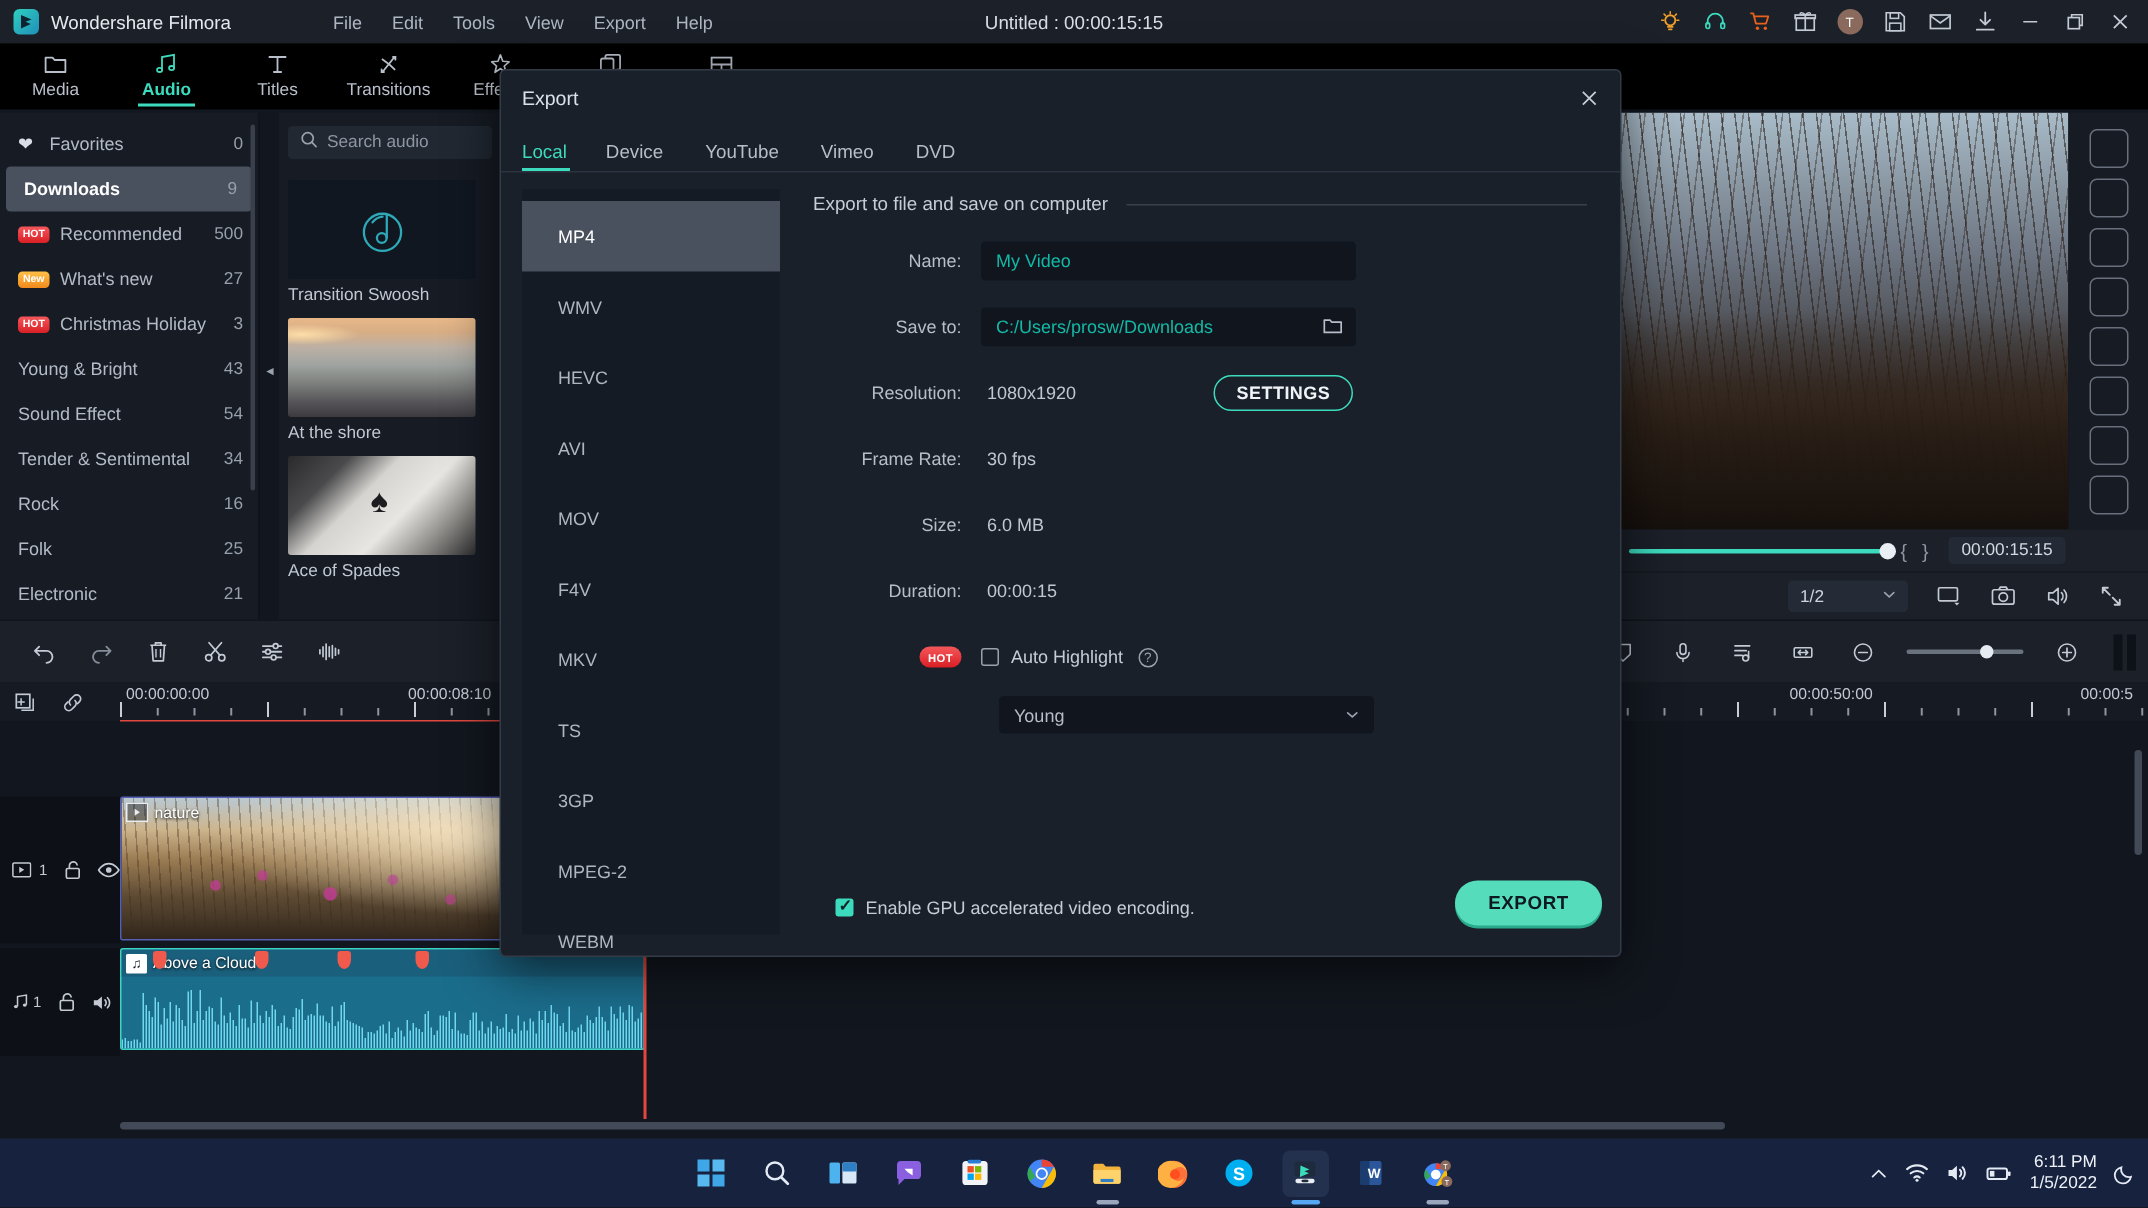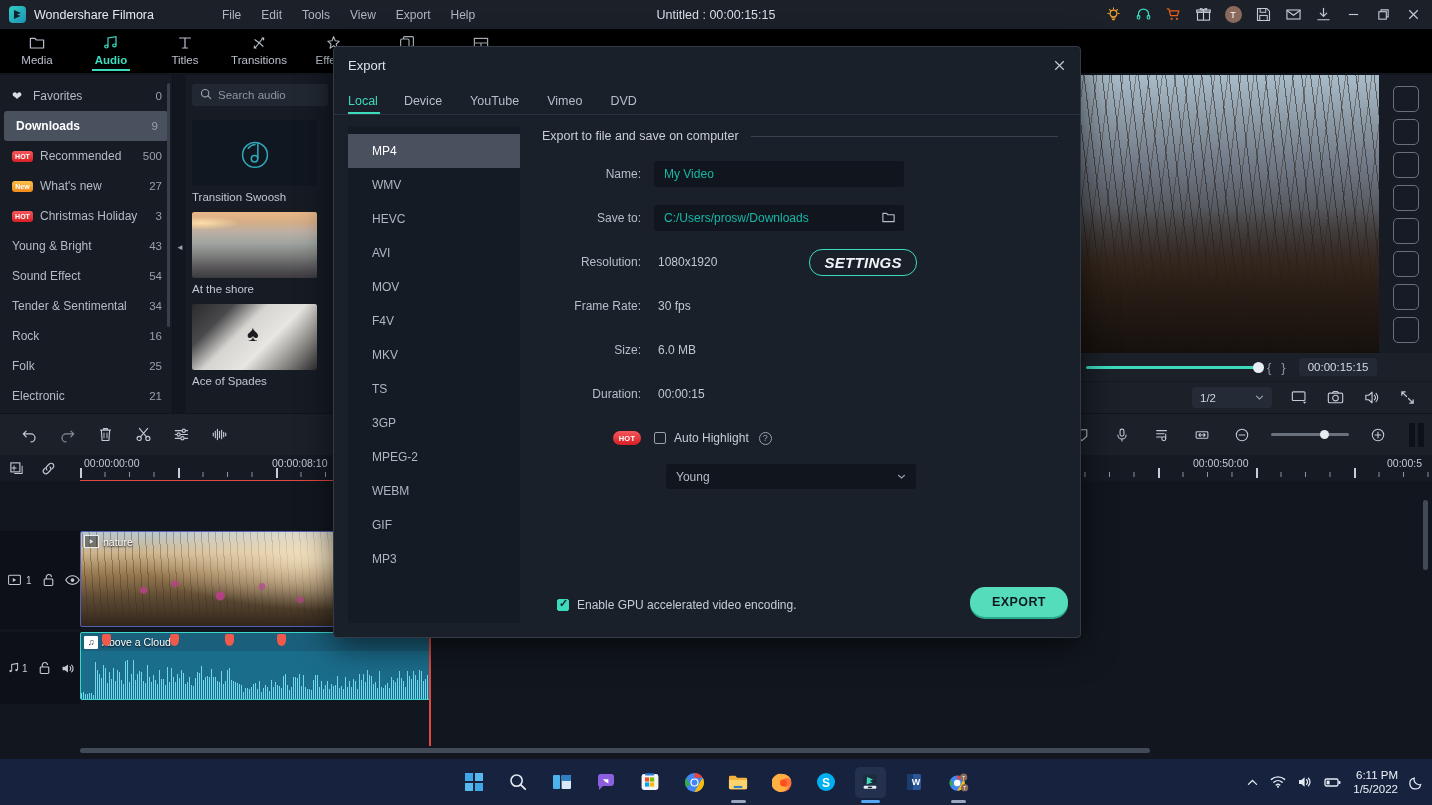--- a/index.html
+++ b/index.html
@@ -369,21 +369,21 @@
   .dlg-tab.active::after {
     content:""; position: absolute; left: 0; bottom: 0;
     width: 32px; height: 2px; background: #3ddbbe;
   }
   .dlg-body { display: flex; height: 555px; }
   .fmt-list {
     width: 172px; height: 497px; margin: 11px 0 0 14px;
     background: #151b24; padding-top: 8px;
   }
   .fmt-item {
-    height: 34px; display: flex; align-items: center; padding-left: 24px;
+    height: 47px; display: flex; align-items: center; padding-left: 24px;
     font-size: 12px; color: #aeb6c2; cursor: pointer;
   }
   .fmt-item.sel { background: #49505e; color: #fff; }
   .dlg-right { flex: 1; padding: 14px 22px 0 22px; position: relative; }
   .sec-title { display: flex; align-items: center; gap: 12px; }
   .sec-title span { font-size: 12.5px; color: #c7cdd7; white-space: nowrap; }
   .sec-title .rule { flex: 1; height: 1px; background: #39414e; }
   .frm-row {
     display: flex; align-items: center; margin-top: 18px; height: 26px;
   }
@@ -396,22 +396,22 @@
     border-radius: 3px; color: #14b8a6; font-size: 12px;
     padding: 0 10px; outline: 0; font-family: "Liberation Sans", sans-serif;
   }
   .frm-inp-wrap { position: relative; }
   .frm-folder {
     position: absolute; right: 8px; top: 5px; cursor: pointer;
   }
   .frm-val { font-size: 12px; color: #c0c7d1; padding-left: 4px; }
   .settings-btn {
     margin-left: 92px; padding: 4px 14px; border: 1.4px solid #3ddbbe;
-    border-radius: 13px; color: #f0f4f8; font-size: 15px; font-weight: bold;
-    cursor: pointer; letter-spacing: .3px; font-style: italic;
+    border-radius: 13px; color: #f0f4f8; font-size: 12px; font-weight: bold;
+    cursor: pointer; letter-spacing: .3px;
   }
   .hot-pill {
     width: 28px; height: 14px; border-radius: 7px;
     background: linear-gradient(#f5575b,#d81f25); color: #fff;
     font-size: 7.5px; font-weight: bold; display:flex;
     align-items:center; justify-content:center; letter-spacing:.3px;
   }
   .chk {
     width: 12px; height: 12px; border: 1.3px solid #9aa2ae;
     border-radius: 2px; display:inline-block; cursor: pointer;

